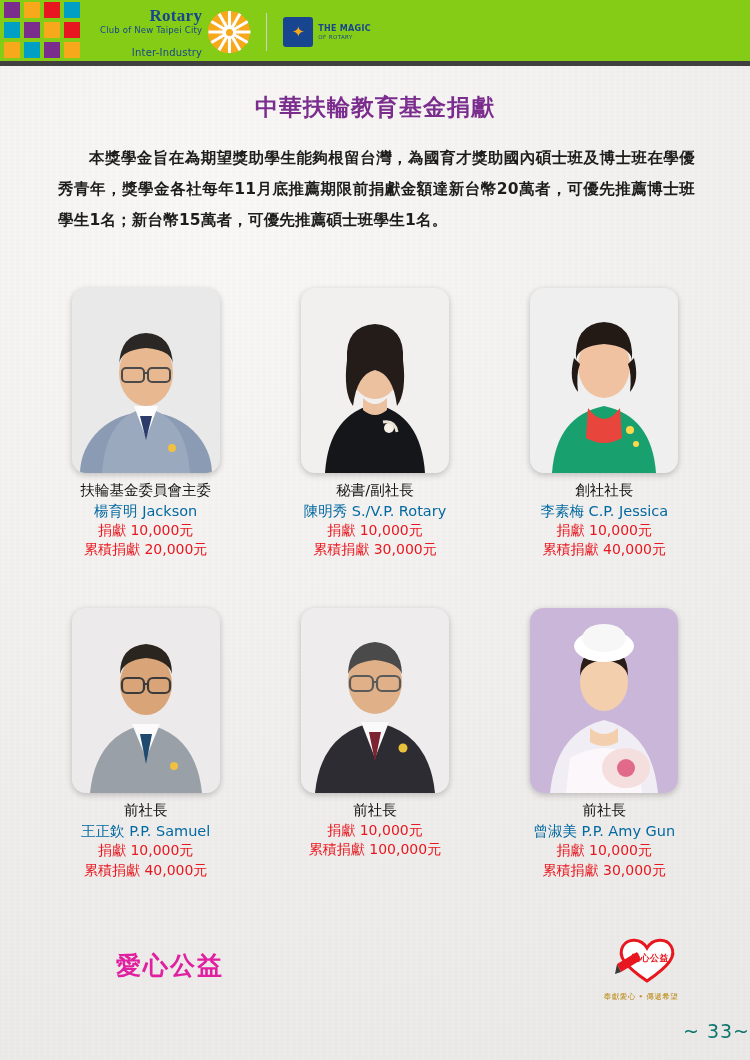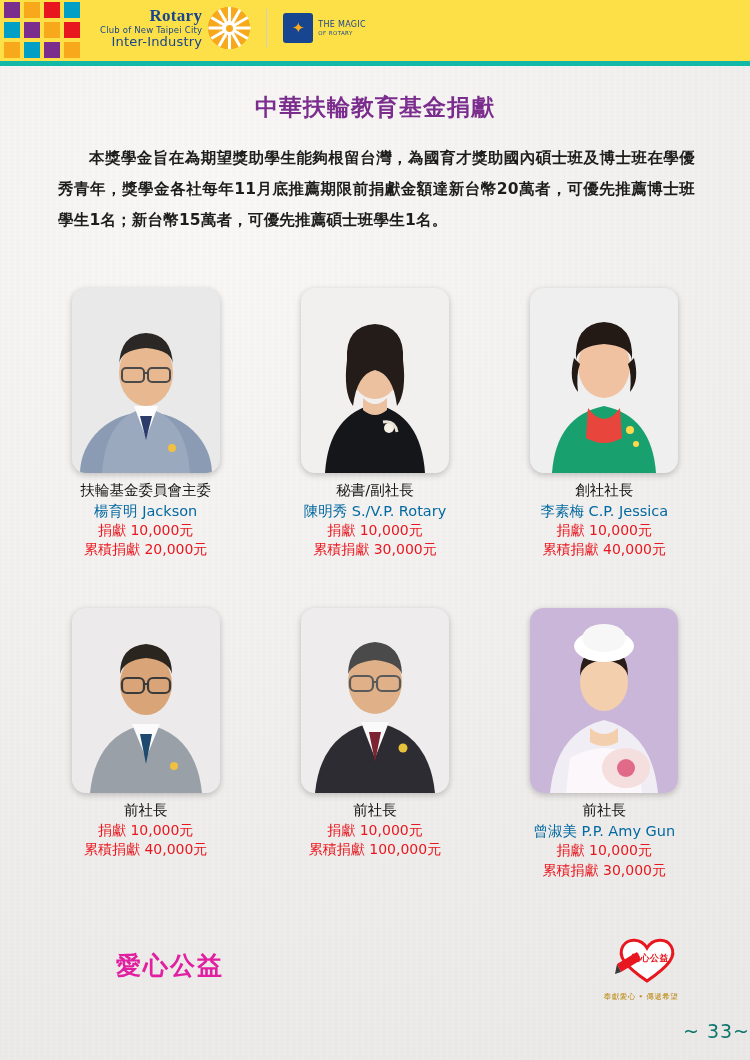--- a/index.html
+++ b/index.html
@@ -20,22 +20,22 @@
       repeating-linear-gradient(90deg, rgba(0,0,0,0.010) 0px, rgba(0,0,0,0) 3px, rgba(0,0,0,0.010) 6px),
       radial-gradient(circle at 30% 20%, #faf9f8 0%, #f1efed 60%, #eceae8 100%);
     pointer-events: none;
   }
 
   
   .header {
     position: absolute;
     top: 0; left: 0; right: 0;
     height: 66px;
-    background: #fde047;
-    border-bottom: 5px solid #14b8a6;
+    background: #84cc16;
+    border-bottom: 5px solid #404040;
     display: flex;
     align-items: center;
     overflow: hidden;
   }
   .header-squares {
     position: absolute;
     left: 0; top: 0;
     width: 88px; height: 61px;
   }
   .sq { position: absolute; }
@@ -55,23 +55,24 @@
     font-size: 17px;
     color: #17458f;
     letter-spacing: 0.3px;
   }
   .rotary-club {
     font-size: 8.5px;
     color: #17458f;
     letter-spacing: 0.2px;
   }
   .rotary-club2 {
-    font-size: 13px;
+    font-size: 10px;
     color: #17458f;
     letter-spacing: 0.2px;
+    margin-top: 12px;
   }
   .rotary-wheel {
     width: 42px; height: 42px;
     border-radius: 50%;
     background: #f7a81b;
     position: relative;
     box-shadow: inset 0 0 0 2px #f7a81b;
   }
   .rotary-wheel::before {
     content: "";
@@ -116,21 +117,21 @@
   }
   .magic-icon .star {
     position: absolute;
     left: 50%; top: 50%;
     transform: translate(-50%,-50%);
     color: #f7a81b;
     font-size: 15px;
     line-height: 1;
   }
   .magic-text { line-height: 1.1; }
-  .magic-t1 { font-size: 8px; font-weight: normal; color: #17458f; letter-spacing: .3px; }
+  .magic-t1 { font-size: 8px; font-weight: bold; color: #17458f; letter-spacing: .3px; }
   .magic-t2 { font-size: 5.5px; color: #17458f; letter-spacing: .4px; }
 
   
   .page-title {
     position: absolute;
     top: 92px; left: 0; right: 0;
     text-align: center;
     font-family: "DejaVu Sans", sans-serif;
     font-weight: bold;
     font-size: 23px;
@@ -377,20 +378,21 @@
         <path d="M68 126 L74 156 L80 126 Z" fill="#1d4a6e"></path>
         <ellipse cx="74" cy="76" rx="26" ry="31" fill="#d9a477"></ellipse>
         <path d="M48 66 Q48 38 74 36 Q100 38 100 66 Q96 52 74 50 Q52 52 48 66 Z" fill="#2b2520"></path>
         <rect x="50" y="70" width="22" height="15" rx="5" fill="none" stroke="#3a3a3a" stroke-width="2.2"></rect>
         <rect x="76" y="70" width="22" height="15" rx="5" fill="none" stroke="#3a3a3a" stroke-width="2.2"></rect>
         <line x1="72" y1="76" x2="76" y2="76" stroke="#3a3a3a" stroke-width="2.2"></line>
         <circle cx="102" cy="158" r="4" fill="#f0c040"></circle>
       </svg>
     </div>
     <div class="role">前社長</div>
+    <div class="name">王正欽 P.P. Samuel</div>
     <div class="donation">捐獻 10,000元</div>
     <div class="cumulative">累積捐獻 40,000元</div>
   </div>
 
   <div class="card">
     <div class="photo-frame">
       <svg viewBox="0 0 148 185" preserveAspectRatio="xMidYMid slice">
         <rect width="148" height="185" fill="#eeecec"></rect>
         <path d="M14 185 Q20 124 74 114 Q128 124 134 185 Z" fill="#2e2c33"></path>
         <path d="M60 114 L74 150 L88 114 Z" fill="#fafafa"></path>

